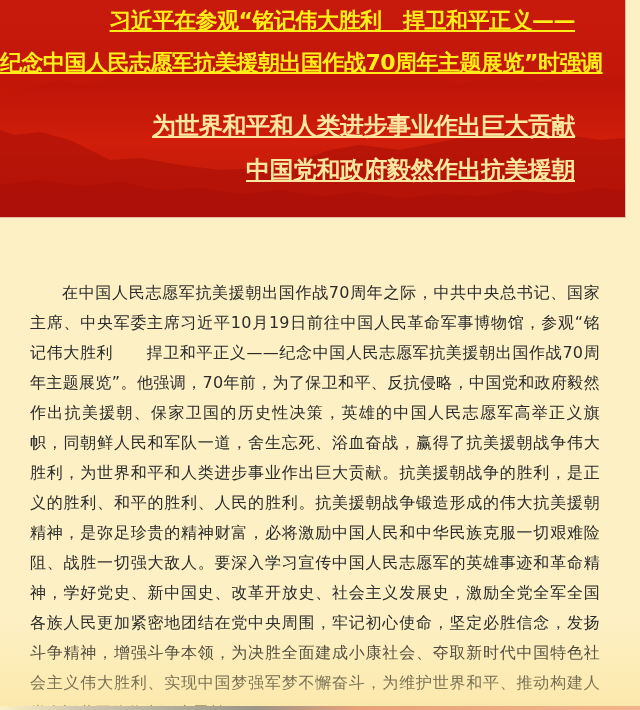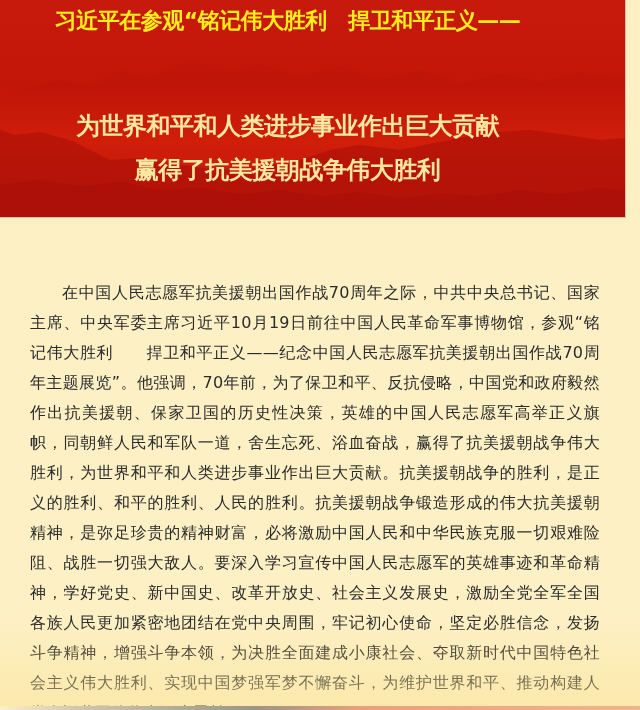--- a/index.html
+++ b/index.html
@@ -9,22 +9,22 @@
     font-family:"DejaVu Sans","Liberation Sans",sans-serif;
   }
   .banner {
     position:absolute; left:0; top:0; width:625px; height:217px;
     background:linear-gradient(180deg,#c71a0c 0%,#c21608 40%,#d8220a 65%,#c01a0a 100%);
     overflow:hidden;
     border-right:1px solid #e7b9a0; border-bottom:1px solid #e7b9a0;
   }
   .banner svg.mountains { position:absolute; left:0; top:0; }
   .banner .line {
-    position:absolute; left:0; width:575px; text-align:center;
-    font-weight:bold; white-space:nowrap; letter-spacing:-0.5px;
+    position:absolute; left:0; width:575px; text-align:right;
+    font-weight:bold; white-space:nowrap; letter-spacing:-0.5px;text-decoration:underline;
   }
   .banner .t1 { top:6px; font-size:22px; color:#ffee1a; }
   .banner .t2 { top:48px; font-size:22px; color:#ffee1a; }
   .banner .t3 { top:110px; font-size:24px; color:#fbe8a0; }
   .banner .t4 { top:154px; font-size:24px; color:#fbe8a0; }
   .article {
     position:absolute; left:30px; top:278px; width:570px;
     font-size:16px; line-height:30px; color:#2b2b2b;
     letter-spacing:0.3px;
   }
@@ -42,22 +42,23 @@
 </head>
 <body>
 
 <div class="banner">
   <svg class="mountains" width="625" height="217" viewBox="0 0 625 217">
     <path d="M0 95 L30 88 L60 80 L90 86 L120 70 L150 78 L190 60 L230 72 L260 64 L300 76 L340 66 L380 80 L420 70 L460 84 L500 74 L540 82 L580 72 L625 80 L625 217 L0 217 Z" fill="#b8140a" opacity="0.25"></path>
     <path d="M0 130 L15 135 L40 132 L70 140 L90 150 L110 160 L140 158 L180 165 L220 170 L260 168 L300 160 L330 150 L360 145 L400 150 L440 142 L470 136 L500 132 L530 130 L560 134 L600 140 L625 138 L625 217 L0 217 Z" fill="#b01208" opacity="0.75"></path>
     <path d="M0 185 L40 180 L80 186 L120 182 L160 190 L200 188 L240 194 L280 190 L320 196 L360 192 L400 198 L440 194 L480 196 L520 190 L560 194 L600 188 L625 190 L625 217 L0 217 Z" fill="#a90f08" opacity="0.6"></path>
   </svg>
   <div class="line t1">习近平在参观“铭记伟大胜利　捍卫和平正义——</div>
+  <div class="line t2">纪念中国人民志愿军抗美援朝出国作战70周年主题展览”时强调</div>
   <div class="line t3">为世界和平和人类进步事业作出巨大贡献</div>
-  <div class="line t4">赢得了抗美援朝战争伟大胜利</div>
+  <div class="line t4">中国党和政府毅然作出抗美援朝</div>
 </div>
 
 <div class="article">
   <p>在中国人民志愿军抗美援朝出国作战70周年之际，中共中央总书记、国家主席、中央军委主席习近平10月19日前往中国人民革命军事博物馆，参观“铭记伟大胜利　　捍卫和平正义——纪念中国人民志愿军抗美援朝出国作战70周年主题展览”。他强调，70年前，为了保卫和平、反抗侵略，中国党和政府毅然作出抗美援朝、保家卫国的历史性决策，英雄的中国人民志愿军高举正义旗帜，同朝鲜人民和军队一道，舍生忘死、浴血奋战，赢得了抗美援朝战争伟大胜利，为世界和平和人类进步事业作出巨大贡献。抗美援朝战争的胜利，是正义的胜利、和平的胜利、人民的胜利。抗美援朝战争锻造形成的伟大抗美援朝精神，是弥足珍贵的精神财富，必将激励中国人民和中华民族克服一切艰难险阻、战胜一切强大敌人。要深入学习宣传中国人民志愿军的英雄事迹和革命精神，学好党史、新中国史、改革开放史、社会主义发展史，激励全党全军全国各族人民更加紧密地团结在党中央周围，牢记初心使命，坚定必胜信念，发扬斗争精神，增强斗争本领，为决胜全面建成小康社会、夺取新时代中国特色社会主义伟大胜利、实现中国梦强军梦不懈奋斗，为维护世界和平、推动构建人类命运共同体作出更大贡献。</p>
 </div>
 
 <div class="glow"></div>
 <div class="bottom-strip"></div>
 
 </body></html>

